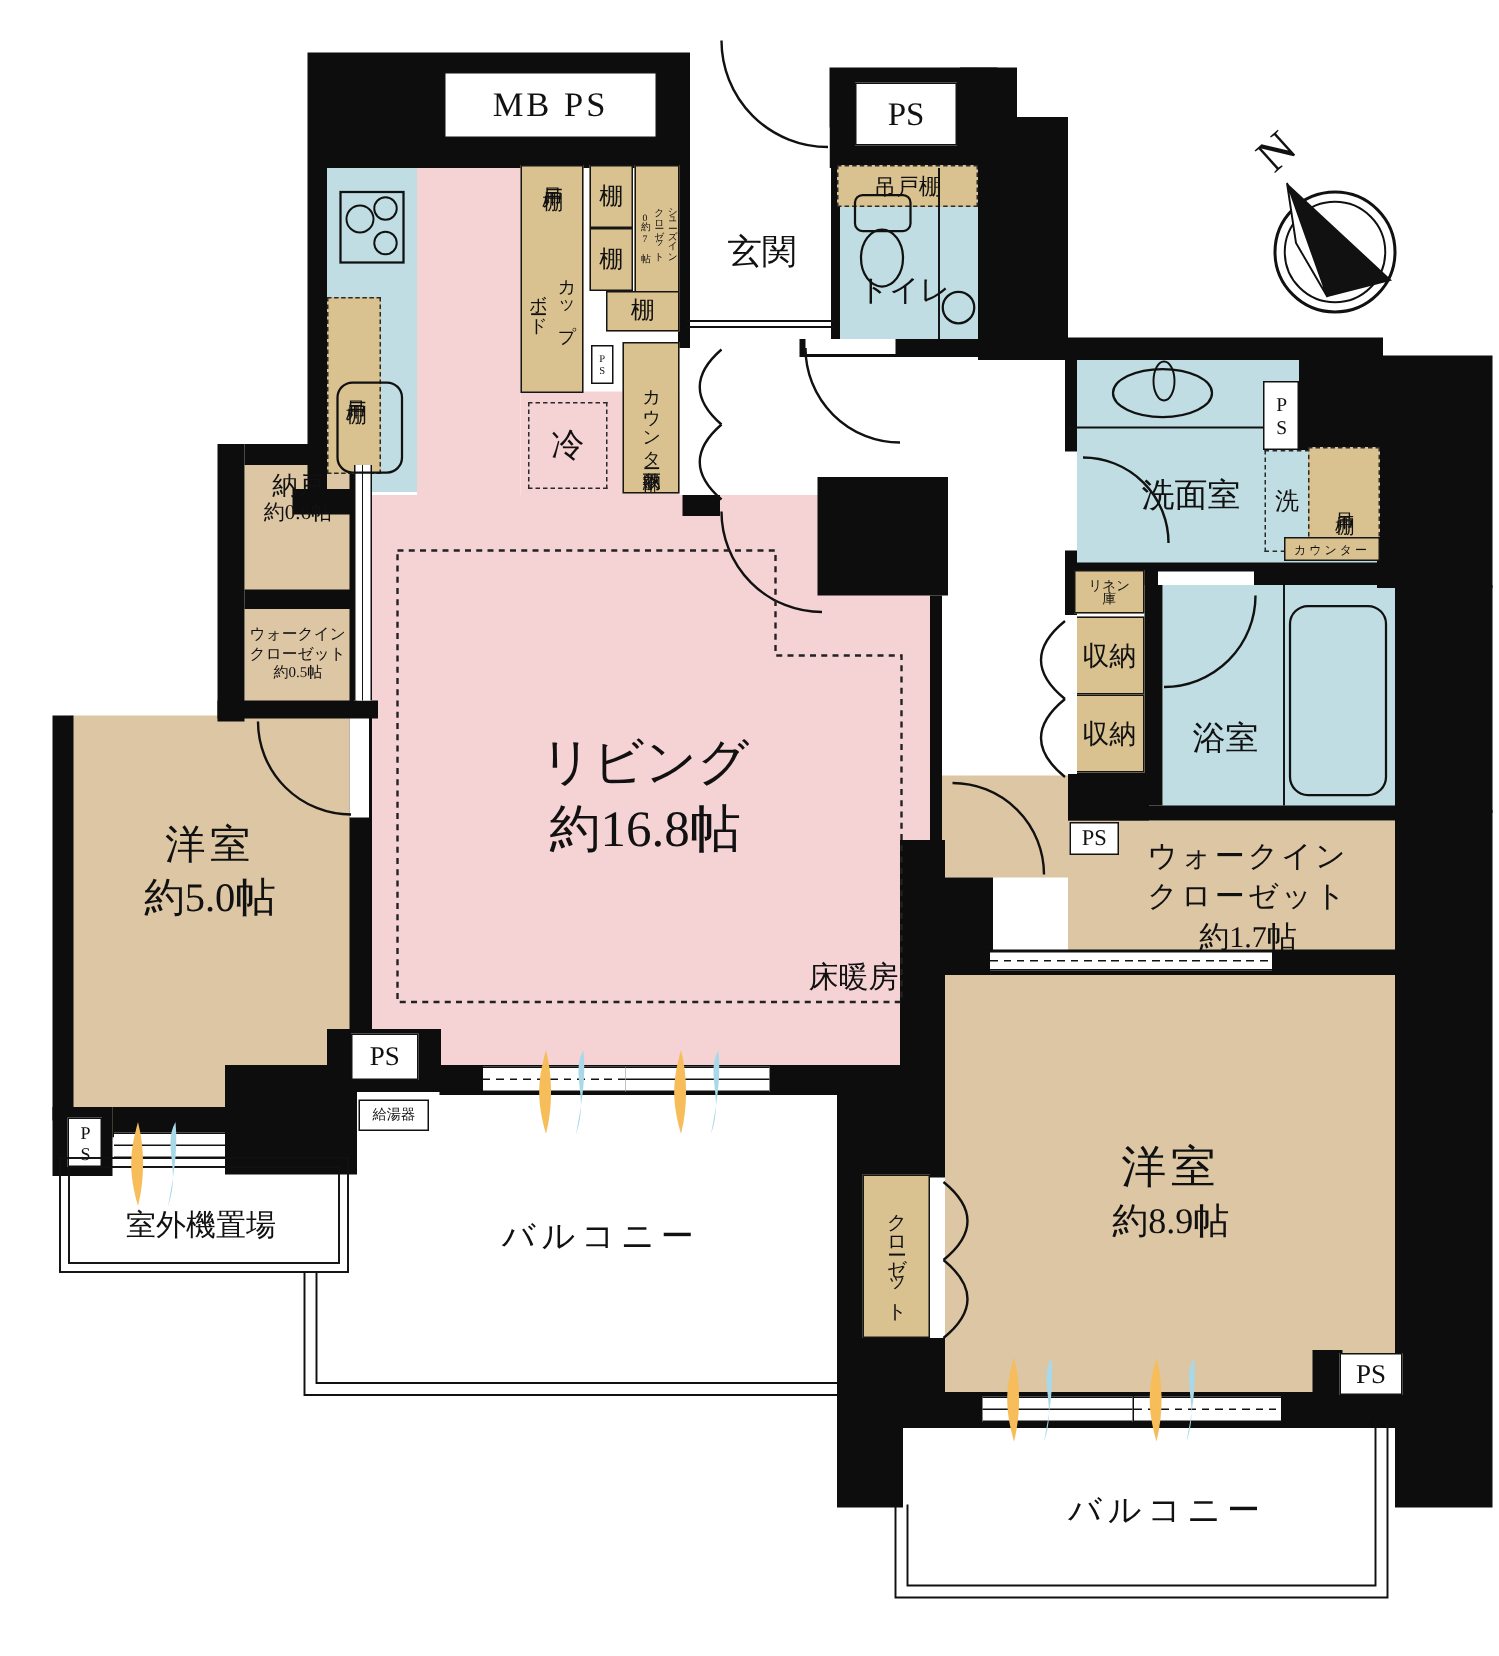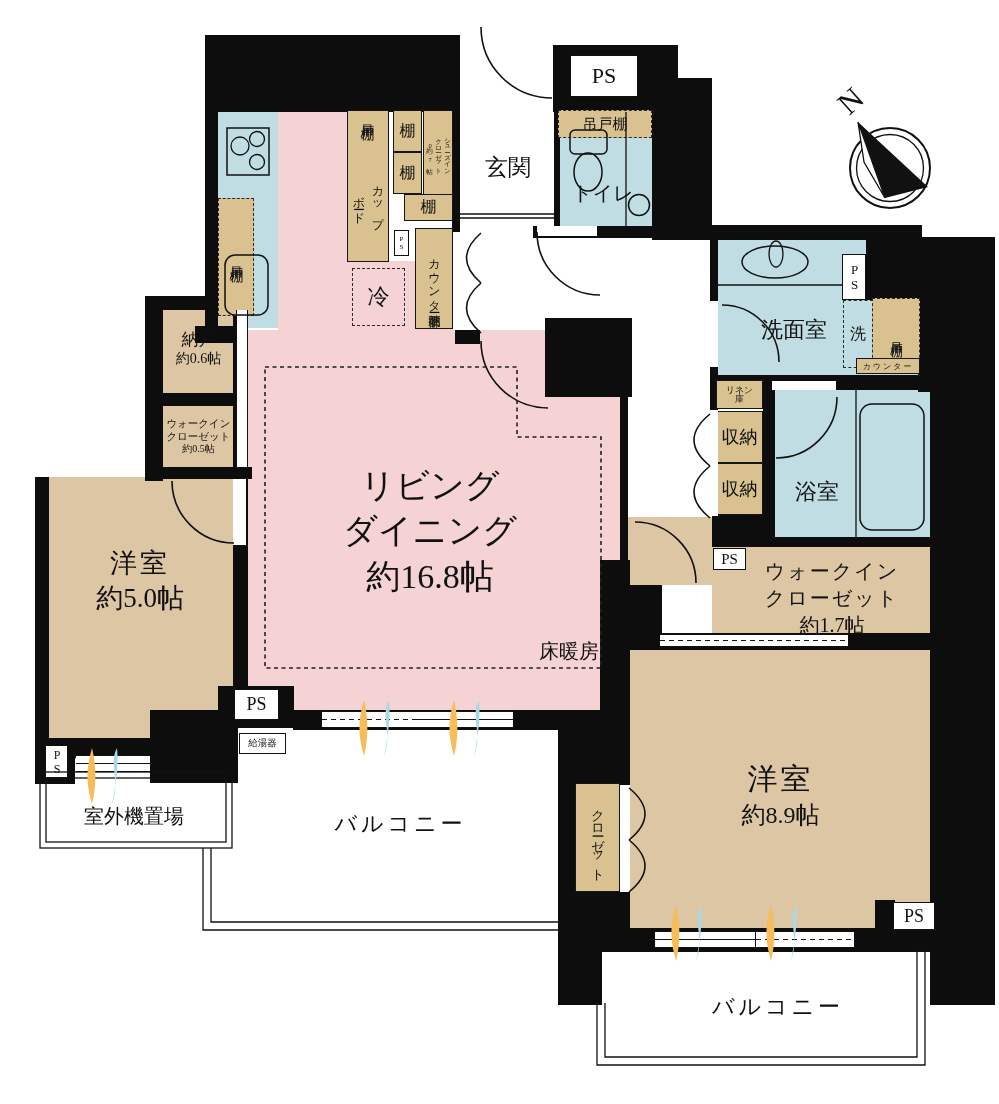--- a/index.html
+++ b/index.html
@@ -157,20 +157,23 @@
     <span style="font-size:18px">収納</span>
     </div>
   <div class="st z3" style="left:716px;top:463px;width:47px;height:52px">
     <span style="font-size:18px">収納</span>
     </div>
 
   <div class="st z3" style="left:575px;top:783px;width:45px;height:109px">
     <span class="vt" style="font-size:13px;letter-spacing:0">クローゼット</span>
     </div>
 
+  <div class="wb z4" style="left:296px;top:48px;width:142px;height:44px">
+    <span style="font-size:23px;letter-spacing:2px">MB PS</span>
+    </div>
   <div class="wb z4" style="left:570px;top:55px;width:68px;height:42px">
     <span style="font-size:22px">PS</span>
     </div>
   <div class="wb z4" style="left:394px;top:230px;width:15px;height:26px">
     <span class="vt" style="font-size:7px;letter-spacing:0">PS</span>
     </div>
   <div class="wb z4" style="left:842px;top:254px;width:24px;height:46px">
     <span class="vt" style="font-size:13px;letter-spacing:0">PS</span>
     </div>
   <div class="wb z4" style="left:713px;top:548px;width:33px;height:22px">
@@ -260,21 +263,21 @@
   <div class="lb z6" style="left:560px;top:180px;width:86px;height:26px;font-size:20px">
     <span>トイレ</span>
     </div>
   <div class="lb z6" style="left:738px;top:316px;width:112px;height:28px;font-size:22px">
     <span>洗面室</span>
     </div>
   <div class="lb z6" style="left:784px;top:478px;width:66px;height:28px;font-size:22px">
     <span>浴室</span>
     </div>
 
-  <div class="lb z6" style="left:163px;top:322px;width:71px;height:54px;line-height:1.2">
+  <div class="lb z6" style="left:163px;top:306px;width:71px;height:54px;line-height:1.2">
     <span style="font-size:17px">納戸</span>
     <span style="font-size:14px">約0.6帖</span>
     </div>
   <div class="lb z6" style="left:163px;top:410px;width:71px;height:52px;line-height:1.25">
     <span style="font-size:10.5px">ウォークイン</span>
     <span style="font-size:10.5px">クローゼット</span>
     <span style="font-size:10px">約0.5帖</span>
     </div>
   <div class="lb z6" style="left:742px;top:554px;width:180px;height:88px;line-height:1.35">
     <span style="font-size:20px;letter-spacing:2px">ウォークイン</span>
@@ -286,21 +289,20 @@
     <span style="font-size:27px;letter-spacing:3px">洋室</span>
     <span style="font-size:27px">約5.0帖</span>
     </div>
   <div class="lb z6" style="left:693px;top:748px;width:175px;height:94px;line-height:1.35">
     <span style="font-size:30px;letter-spacing:3px">洋室</span>
     <span style="font-size:24px">約8.9帖</span>
     </div>
 
   <div class="lb z6" style="left:292px;top:437px;width:276px;height:188px;line-height:1.33">
     <span style="font-size:34px">リビング</span>
-    <span style="font-size:34px">ダイニング</span>
     <span style="font-size:34px">約16.8帖</span>
     </div>
   <div class="lb z6" style="left:525px;top:638px;width:88px;height:26px;font-size:20px">
     <span>床暖房</span>
     </div>
 
   <div class="lb z6" style="left:328px;top:810px;width:145px;height:28px;font-size:22px;letter-spacing:4px">
     <span>バルコニー</span>
     </div>
   <div class="lb z6" style="left:708px;top:993px;width:140px;height:28px;font-size:22px;letter-spacing:4px">

